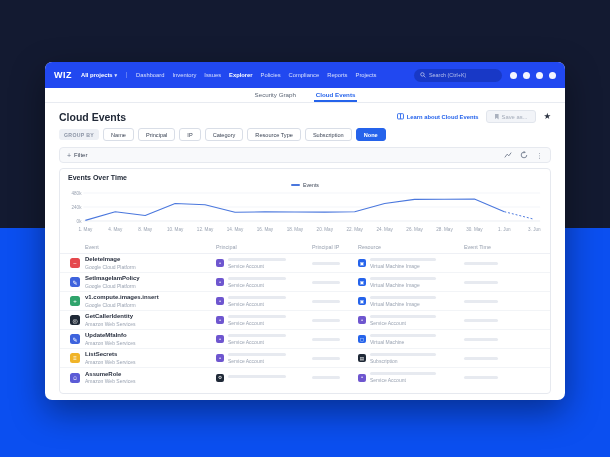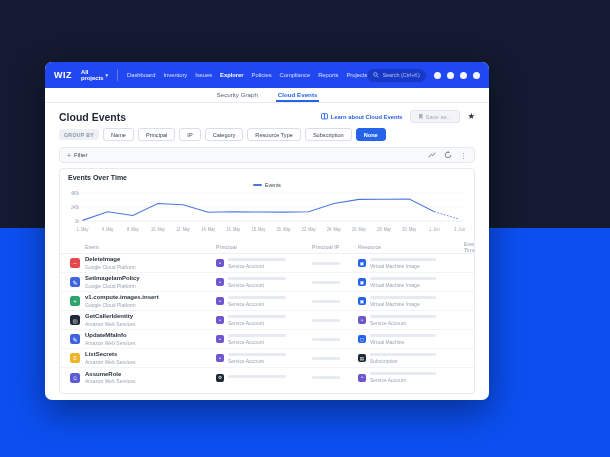--- a/index.html
+++ b/index.html
@@ -1,21 +1,21 @@
 <!DOCTYPE html>
 <html><head>
 <meta charset="utf-8">
 <style>
   * { margin:0; padding:0; box-sizing:border-box; }
   html,body { width:610px; height:457px; overflow:hidden; font-family:"Liberation Sans",sans-serif; }
   .stage { position:relative; width:610px; height:457px; }
   .bg-top { position:absolute; left:0; top:0; width:100%; height:228px; }
   .bg-bottom { position:absolute; left:0; top:228px; width:100%; height:229px; }
 
-  .window { position:absolute; left:45px; top:62px; width:444px; height:338px;
+  .window { position:absolute; left:45px; top:62px; width:520px; height:338px;
             background:#fff; border-radius:7px; overflow:hidden;
             box-shadow:0 12px 34px rgba(0,0,0,.4); display:flex; flex-direction:column; }
 
   
   .nav { height:26px; background:#2148f0; display:flex; align-items:center; padding:0 9px; flex:0 0 auto; }
   .logo { color:#fff; font-weight:700; font-size:9px; letter-spacing:.5px; margin-right:9px; cursor:pointer; }
   .proj { display:flex; align-items:center; gap:2px; color:#fff; font-weight:700; font-size:5.8px; margin-right:9px;
           padding-right:9px; border-right:1px solid rgba(255,255,255,.28); cursor:pointer; }
   .caret { font-size:5px; opacity:.85; }
   .navitems { display:flex; align-items:center; gap:8px; }

